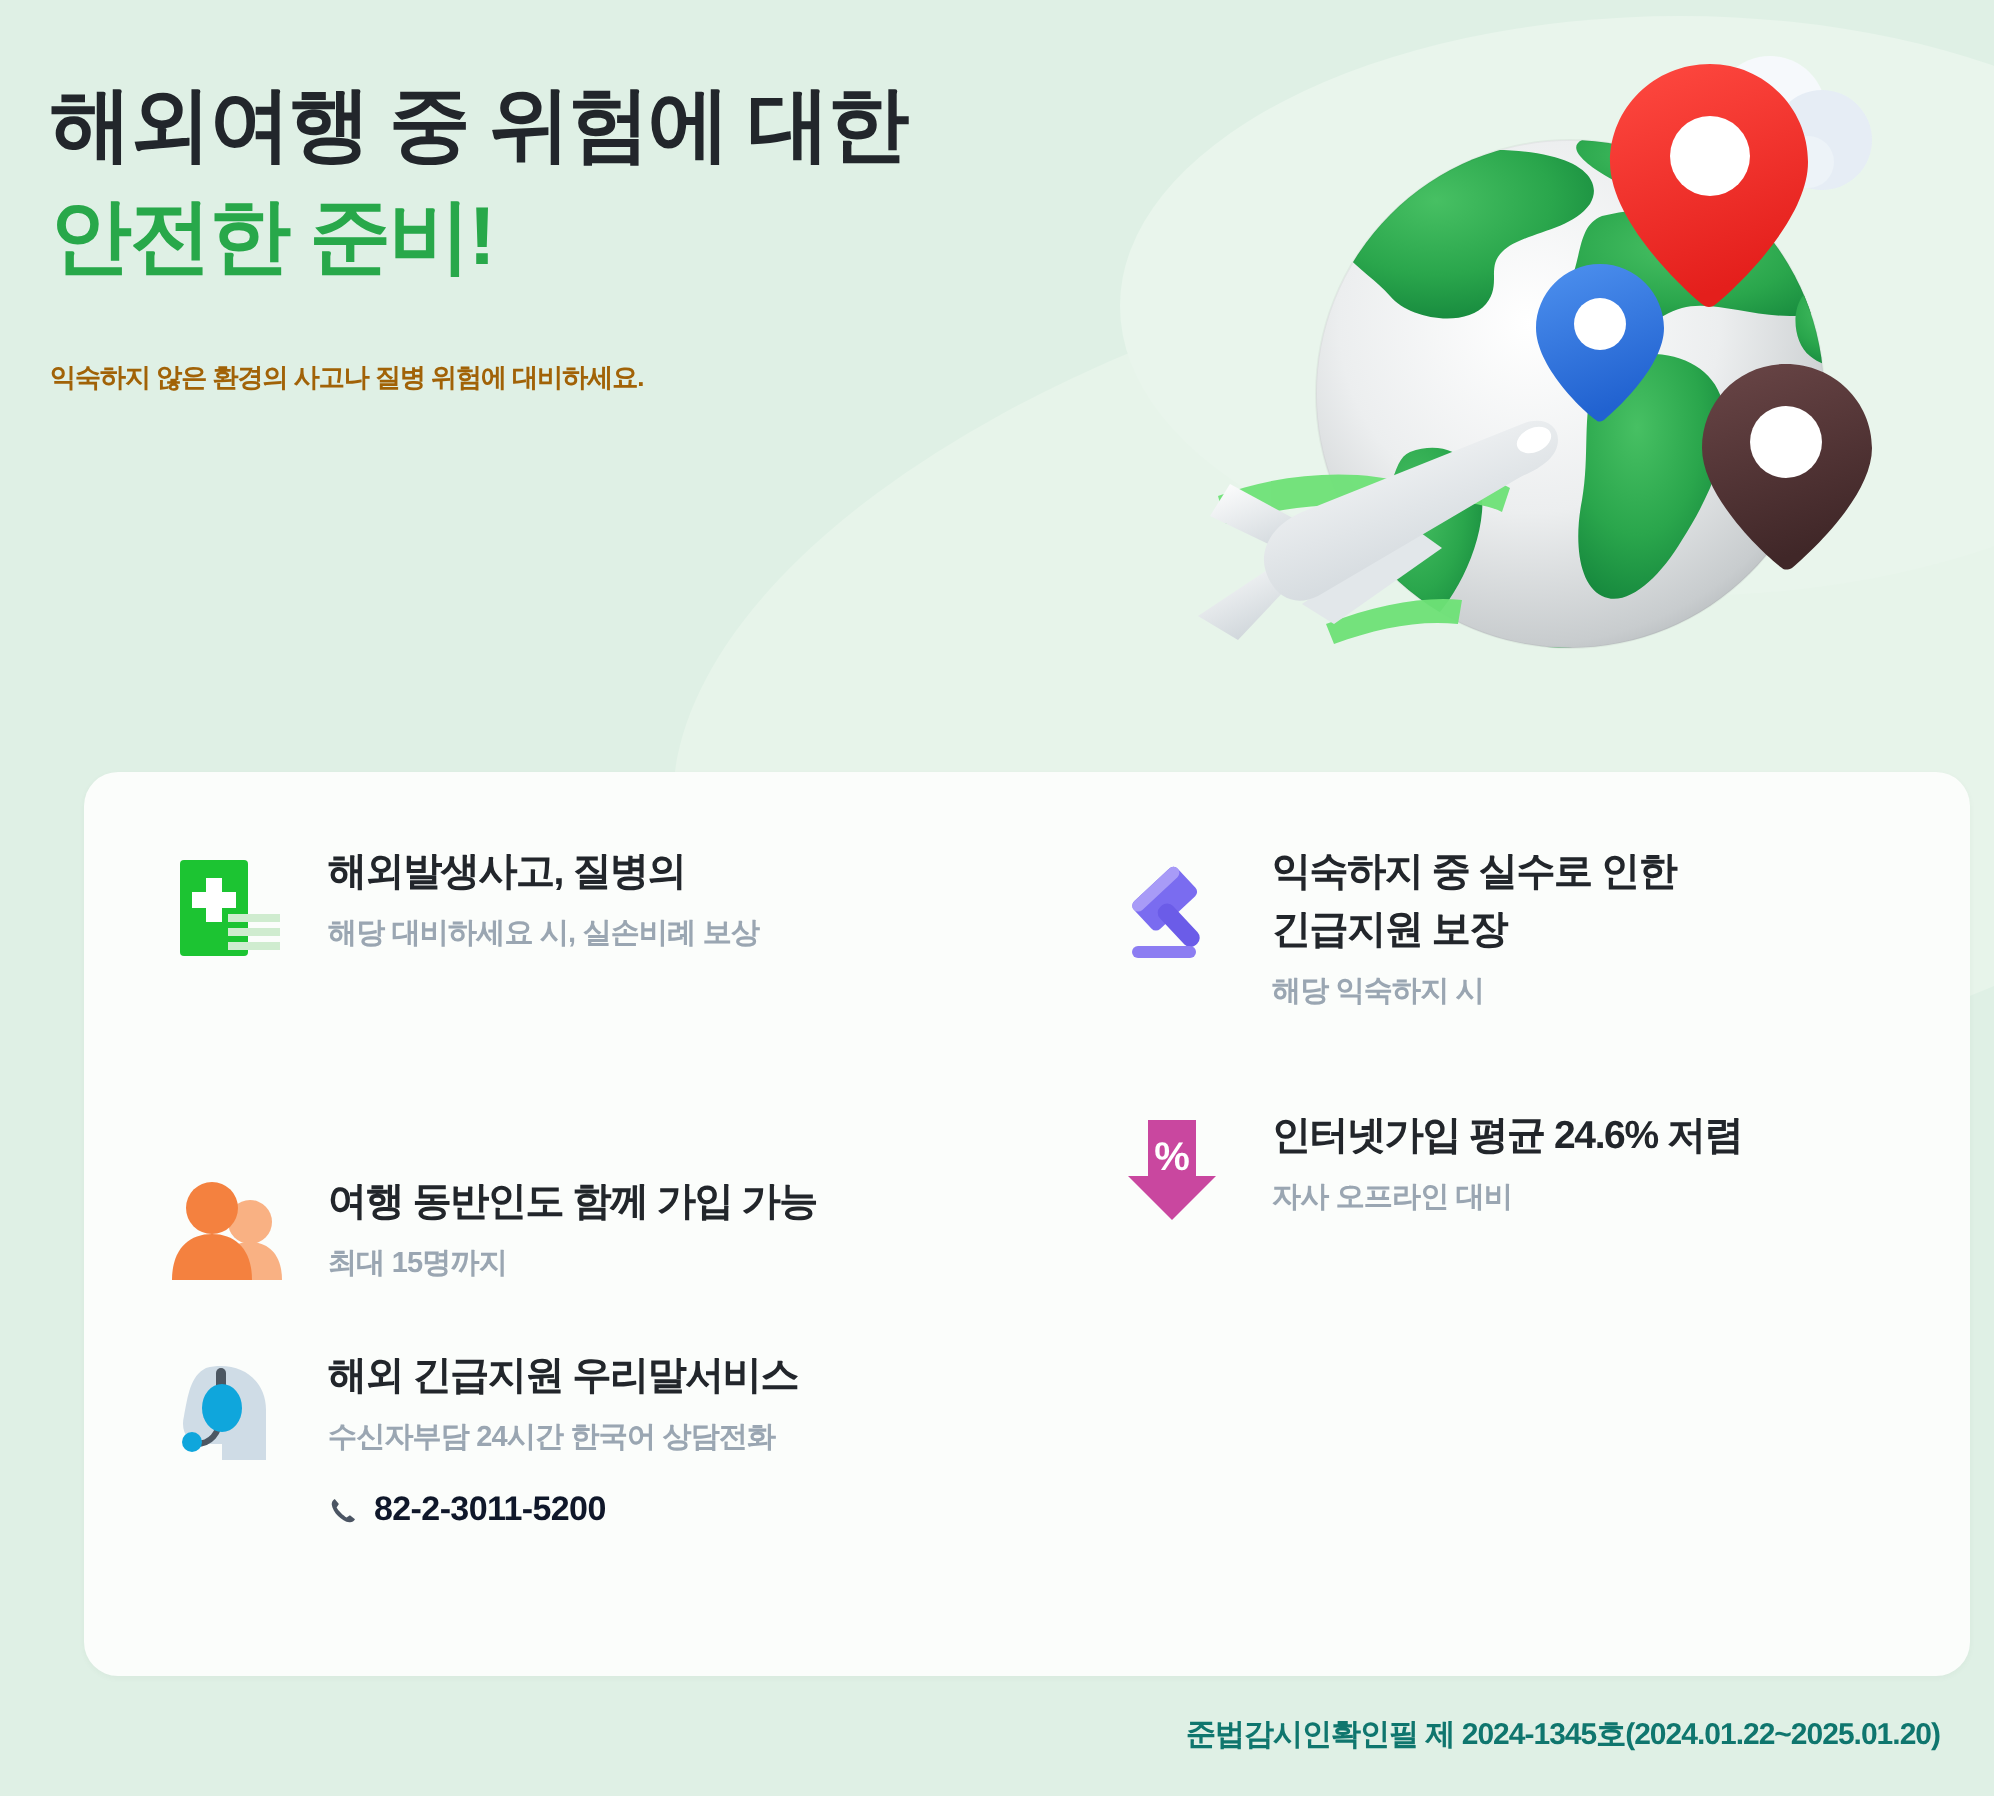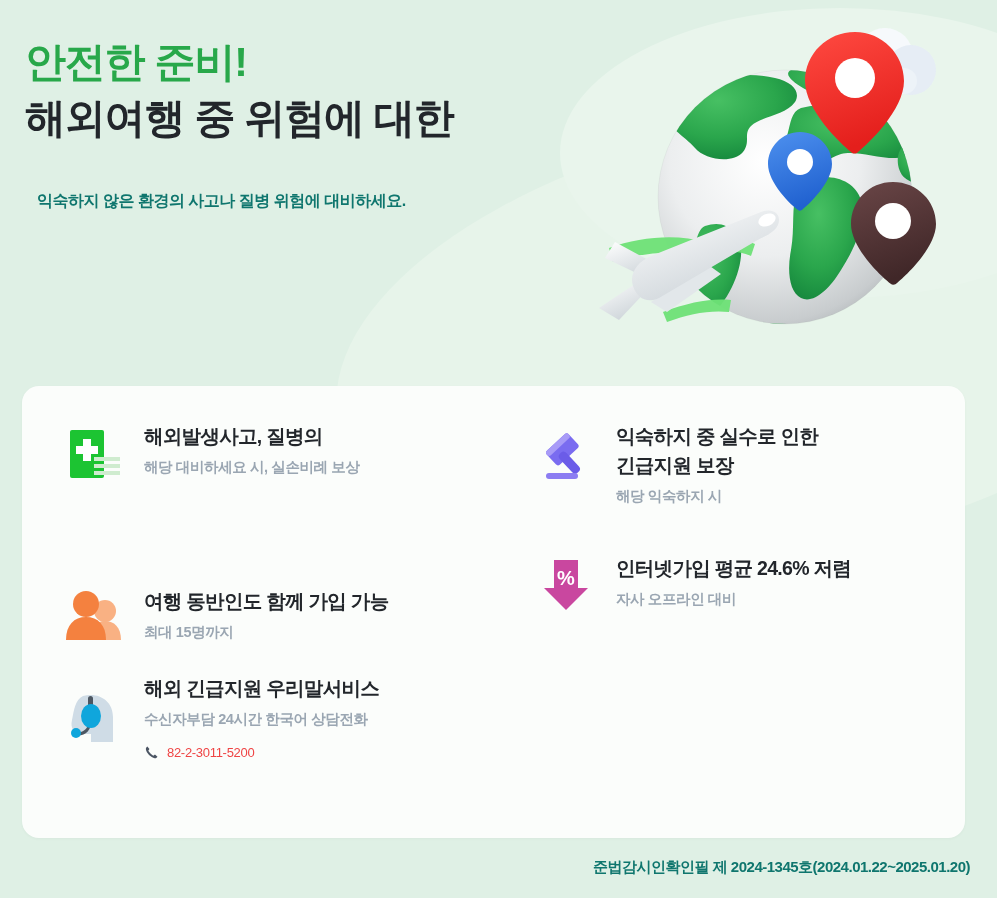--- a/index.html
+++ b/index.html
@@ -58,43 +58,43 @@
     line-height: 56px;
     font-weight: 700;
     letter-spacing: -1.2px;
     color: #22262b;
     white-space: nowrap;
   }
   .hero-title.accent {
     color: #28a84a;
   }
   .hero-sub {
-    margin: 12px;
+    margin: 0;
     padding-top: 31px;
-    font-size: 16px;
+    font-size: 13px;
     line-height: 24px;
     font-weight: 600;
     letter-spacing: -0.5px;
-    color: #0f766e;
+    color: #a16207;
   }
 
   
   .illus {
     position: absolute;
     left: 555px;
     top: 12px;
     width: 440px;
     height: 350px;
   }
   .illus svg { display: block; }
 
   
   .card {
     position: absolute;
-    left: 22px;
+    left: 42px;
     top: 386px;
     width: 943px;
     height: 452px;
     background: #fbfdfb;
     border-radius: 17px;
     box-shadow: 0 1px 3px rgba(40, 80, 55, 0.04);
   }
 
   .feature {
     position: absolute;
@@ -129,33 +129,33 @@
     font-weight: 600;
     letter-spacing: -0.4px;
     color: #9aa6b2;
     white-space: nowrap;
   }
   .fphone {
     display: flex;
     align-items: center;
     gap: 8px;
     padding-top: 15px;
-    font-size: 13px;
-    font-weight: 400;
+    font-size: 17px;
+    font-weight: 700;
     letter-spacing: -0.3px;
-    color: #ef4444;
+    color: #0f172a;
   }
   .fphone svg { display: block; }
 
   
   .f-med   { left: 36px;  top: 36px; }
   .f-legal { left: 508px; top: 36px; }
   .f-people{ left: 36px;  top: 168px; margin-top: 33px; }
   .f-pct   { left: 508px; top: 168px; }
-  .f-help  { left: 36px;  top: 288px; align-items: center; }
+  .f-help  { left: 36px;  top: 288px; }
 
   
   .footer {
     position: absolute;
     right: 27px;
     top: 858px;
     font-size: 15px;
     font-weight: 600;
     letter-spacing: -0.5px;
     color: #0f766e;
@@ -164,22 +164,22 @@
 </style>
 </head>
 <body>
 
 <div id="page">
 
   <div class="bg-swoosh-a"></div>
   <div class="bg-swoosh-b"></div>
 
   <div class="hero">
+    <h1 class="hero-title">해외여행 중 위험에 대한</h1>
     <h1 class="hero-title accent">안전한 준비!</h1>
-    <h1 class="hero-title">해외여행 중 위험에 대한</h1>
     <p class="hero-sub">익숙하지 않은 환경의 사고나 질병 위험에 대비하세요.</p>
   </div>
 
   <div class="illus">
     <svg width="440" height="350" viewBox="0 0 440 350">
       <defs>
         <radialGradient id="oceanGrad" cx="42%" cy="36%" r="72%">
           <stop offset="0%" stop-color="#ffffff"></stop>
           <stop offset="52%" stop-color="#eceeef"></stop>
           <stop offset="88%" stop-color="#c8ccce"></stop>

